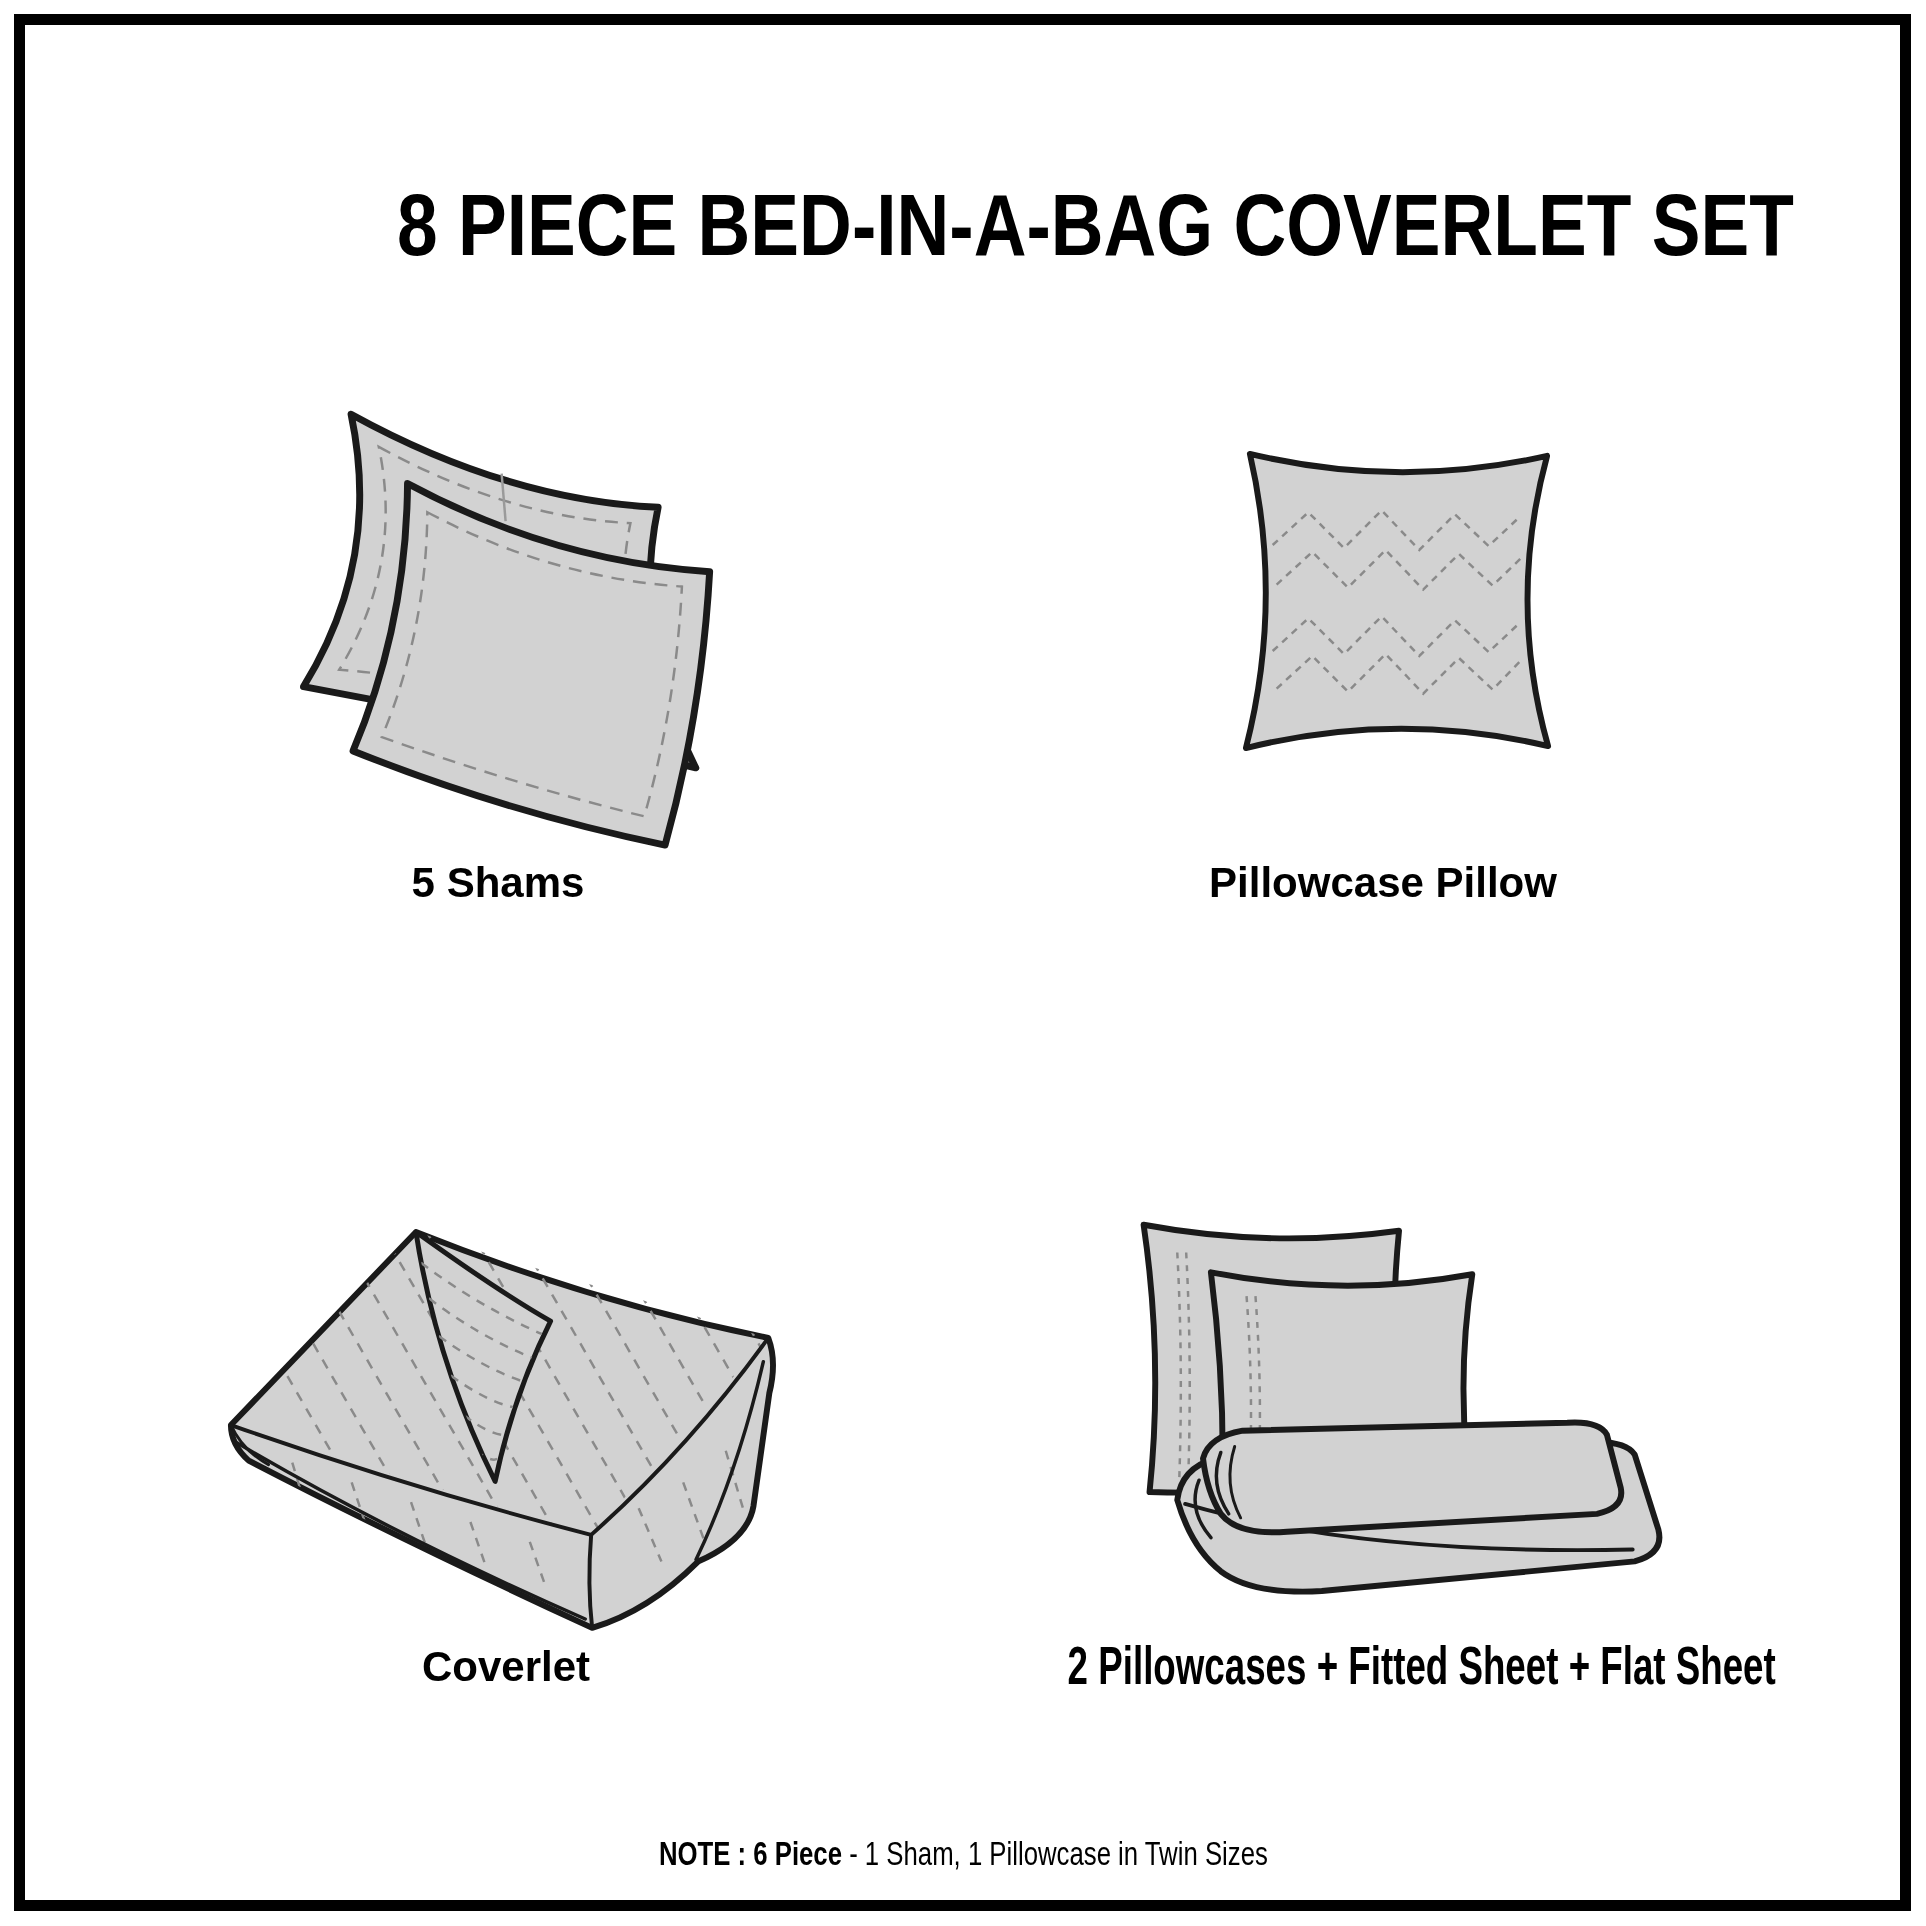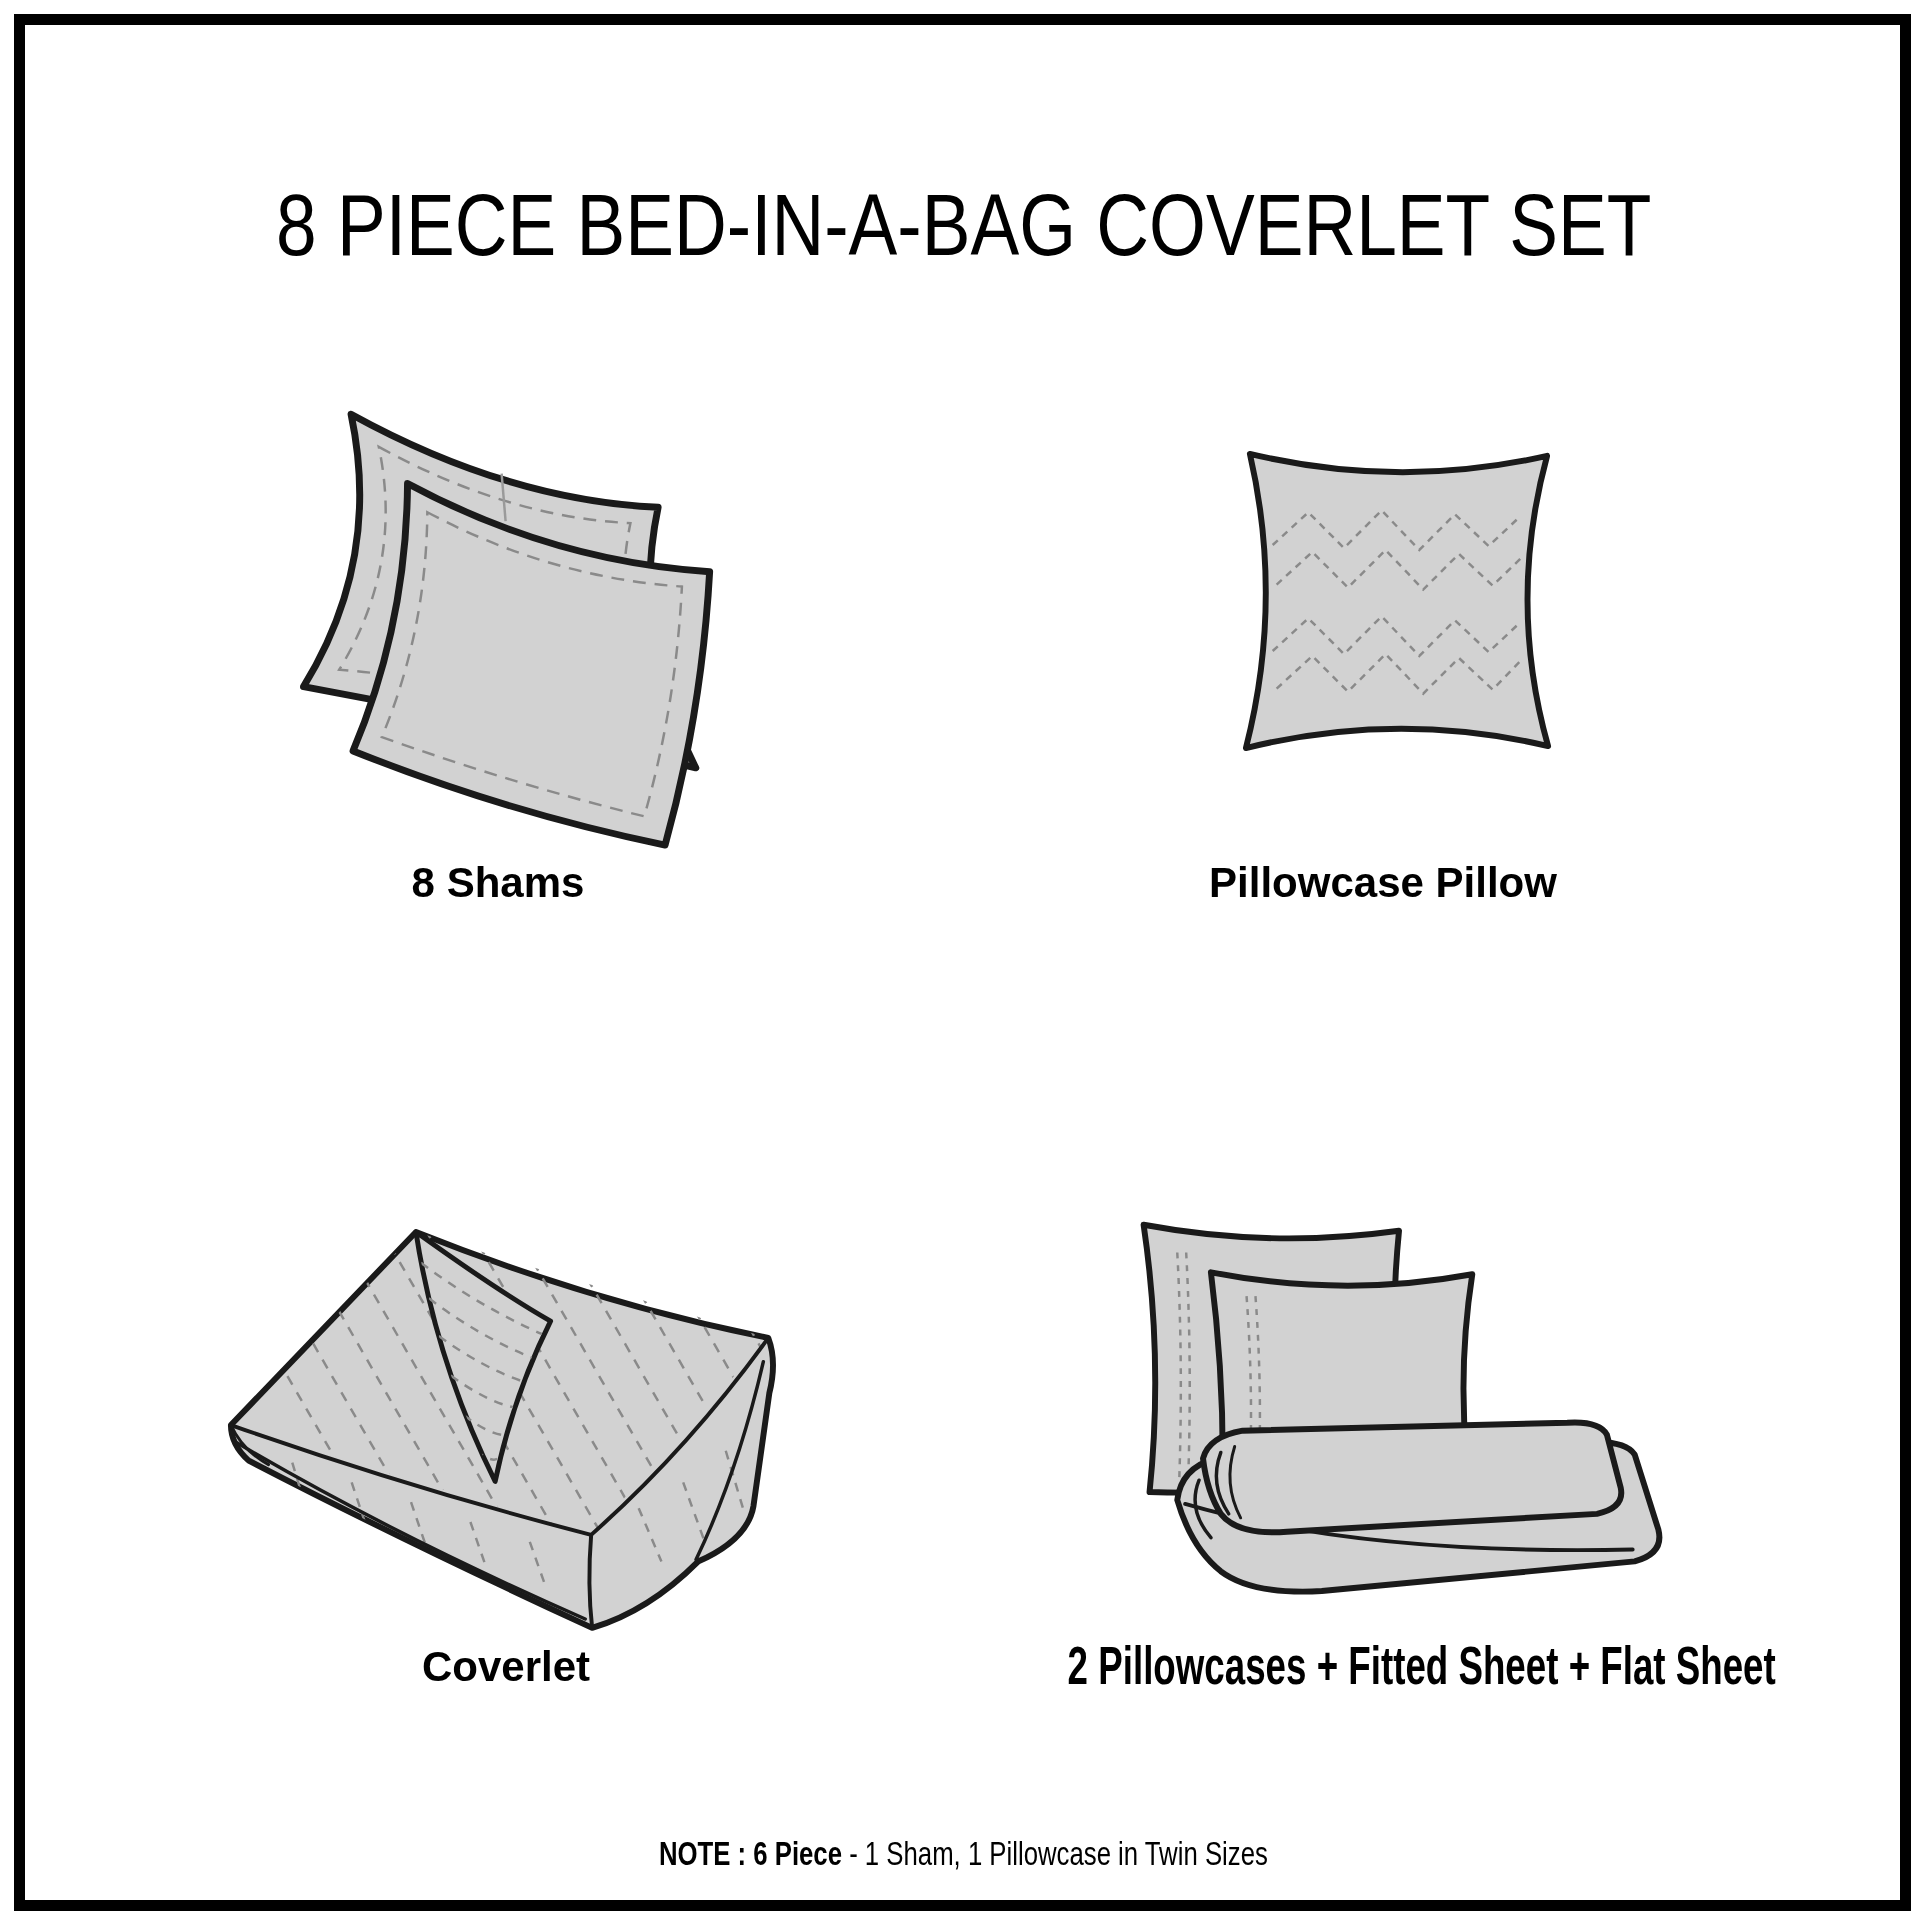--- a/index.html
+++ b/index.html
@@ -9,21 +9,21 @@
     font-family:"Liberation Sans",sans-serif;
     color:var(--c-text,#000);
   }
   .frame{
     position:absolute;left:14px;top:14px;right:16px;bottom:16px;
     border:11px solid var(--c-frame,#000);
     pointer-events:none;
   }
   .title{
     position:absolute;left:0;top:123px;width:100%;
-    text-align:center;font-weight:normal;font-size:87px;line-height:1;
+    text-align:right;font-weight:bold;font-size:87px;line-height:1;
     white-space:nowrap;
   }
   .condense{display:inline-block;transform:scaleX(var(--sx,1));transform-origin:center;white-space:nowrap;}
   .c-title{--sx:.84;}
   .c-big{--sx:.68;}
   .c-note{--sx:.78;}
   .label{
     position:absolute;font-weight:bold;font-size:42px;line-height:1.15;
     text-align:center;white-space:nowrap;
   }
@@ -158,19 +158,19 @@
     <path class="fillshape" stroke-width="6" d="M74,300 Q78,268 112,258 L492,242 Q526,240 536,254 L560,330 Q566,354 536,362 L220,392 Q150,396 118,372 Q88,348 74,300 Z"></path>
     <path class="crease" stroke-width="4" d="M82,304 Q260,356 534,350"></path>
     <path class="crease" stroke-width="3.5" d="M96,280 Q84,310 108,338"></path>
 
     <path class="fillshape" stroke-width="6" d="M100,258 Q106,236 140,230 L468,222 Q500,220 508,234 L522,288 Q526,308 498,314 L185,332 Q135,336 118,314 Q104,292 100,258 Z"></path>
     <path class="crease" stroke-width="3.5" d="M118,252 Q106,284 126,314"></path>
     <path class="crease" stroke-width="3" d="M132,246 Q120,284 138,318"></path>
   </svg>
 </figure>
 
-<div class="label" id="label-shams">8 Shams</div>
+<div class="label" id="label-shams">5 Shams</div>
 <div class="label" id="label-pillow">Pillowcase Pillow</div>
 <div class="label" id="label-coverlet">Coverlet</div>
 <div class="label" id="label-sheets"><span class="condense c-big">2 Pillowcases + Fitted Sheet + Flat Sheet</span></div>
 
 <div class="note"><span class="condense c-note"><b>NOTE : 6 Piece</b><span> - 1 Sham, 1 Pillowcase in Twin Sizes</span></span></div>
 
 
 </body></html>

